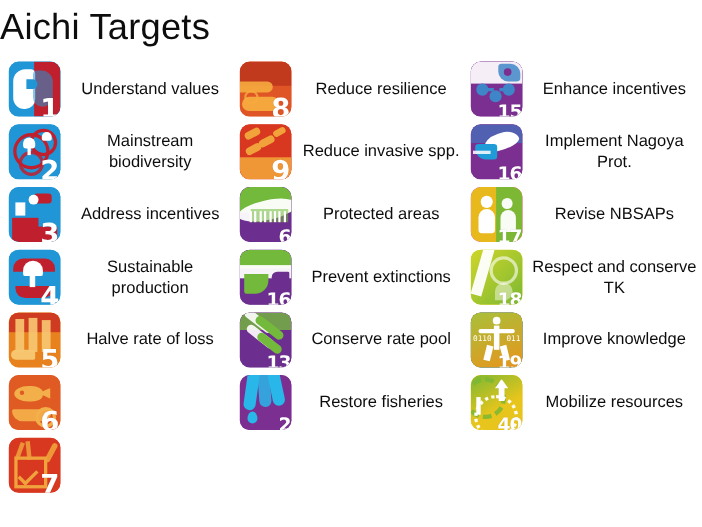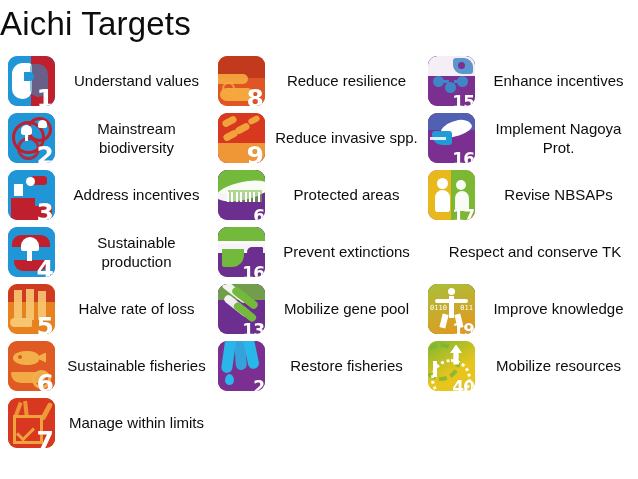--- a/index.html
+++ b/index.html
@@ -172,35 +172,33 @@
           <span class="icon-art">
             <span class="sh" style="inset:0;background:#e05a24"></span>
             <span class="sh" style="left:5px;top:10px;width:26px;height:14px;background:#f3b04a;border-radius:50% 40% 40% 50%"></span>
             <span class="sh" style="left:27px;top:12px;width:11px;height:10px;background:#f3b04a;clip-path:polygon(0 50%,100% 0,100% 100%)"></span>
             <span class="sh" style="left:10px;top:14px;width:4px;height:4px;background:#e05a24;border-radius:50%"></span>
             <span class="sh" style="left:3px;bottom:8px;width:36px;height:11px;background:#f3b04a;border-radius:2px 2px 14px 14px;opacity:.92"></span>
             <span class="sh" style="right:4px;bottom:2px;width:13px;height:13px;border:3px solid #f3b04a;border-radius:50%"></span>
           </span>
           <span class="num">6</span>
         </div>
-        <div class="label">Sustainable fisheries</div>
       </div>
       <div class="target-row">
         <div class="icon-tile" style="background: rgb(216, 56, 31);">
           <span class="icon-art">
             <span class="sh" style="inset:0;background:#d8381f"></span>
             <span class="sh" style="left:5px;bottom:4px;width:24px;height:23px;border:3px solid #f0a23c"></span>
             <span class="sh" style="left:9px;bottom:11px;width:14px;height:7px;border-left:3px solid #f0a23c;border-bottom:3px solid #f0a23c;transform:rotate(-45deg)"></span>
             <span class="sh" style="left:8px;top:4px;width:4px;height:16px;background:#f0a23c;transform:rotate(20deg);opacity:.85"></span>
             <span class="sh" style="left:16px;top:3px;width:4px;height:17px;background:#f0a23c;transform:rotate(-6deg);opacity:.85"></span>
             <span class="sh" style="right:6px;top:4px;width:5px;height:19px;background:#f0a23c;border-radius:3px;transform:rotate(28deg);opacity:.9"></span>
           </span>
           <span class="num">7</span>
         </div>
-        <div class="label">Manage within limits</div>
       </div>
     </div>
   <div class="column" id="col-2">
       <div class="target-row">
         <div class="icon-tile" style="background: rgb(223, 85, 38);">
           <span class="icon-art">
             <span class="sh" style="inset:0;background:#df5526"></span>
             <span class="sh" style="left:0;top:0;width:100%;height:45%;background:#c23a1e"></span>
             <span class="sh" style="left:0;top:18px;width:30px;height:10px;background:#f6ab3e;border-radius:0 8px 8px 0;opacity:.9"></span>
             <span class="sh" style="left:2px;bottom:5px;width:34px;height:13px;background:#f6ab3e;border-radius:8px;opacity:.95"></span>
@@ -262,21 +260,21 @@
           <span class="icon-art">
             <span class="sh" style="inset:0;background:#6d2f8f"></span>
             <span class="sh" style="left:0;top:0;width:100%;height:32%;background:#73b93c;opacity:.8"></span>
             <span class="sh" style="left:2px;top:4px;width:30px;height:8px;background:#ffffff;border-radius:4px;transform:rotate(38deg);opacity:.9"></span>
             <span class="sh" style="left:12px;top:10px;width:30px;height:8px;background:#73b93c;border-radius:4px;transform:rotate(38deg)"></span>
             <span class="sh" style="left:4px;top:18px;width:30px;height:8px;background:#ffffff;border-radius:4px;transform:rotate(38deg);opacity:.9"></span>
             <span class="sh" style="left:14px;top:24px;width:26px;height:8px;background:#73b93c;border-radius:4px;transform:rotate(38deg)"></span>
           </span>
           <span class="num two-digit">13</span>
         </div>
-        <div class="label">Mobilize gene pool</div>
+        <div class="label">Conserve rate pool</div>
       </div>
       <div class="target-row">
         <div class="icon-tile" style="background: rgb(123, 48, 145);">
           <span class="icon-art">
             <span class="sh" style="inset:0;background:#7b3091"></span>
             <span class="sh" style="left:5px;top:-2px;width:11px;height:34px;background:#29b6e8;border-radius:0 0 7px 7px;transform:rotate(8deg)"></span>
             <span class="sh" style="left:17px;top:-3px;width:11px;height:32px;background:#29b6e8;border-radius:0 0 7px 7px;transform:rotate(-4deg);opacity:.85"></span>
             <span class="sh" style="left:28px;top:-2px;width:11px;height:30px;background:#29b6e8;border-radius:0 0 7px 7px;transform:rotate(-12deg)"></span>
             <span class="sh" style="left:7px;bottom:6px;width:9px;height:11px;background:#29b6e8;border-radius:50% 50% 50% 50%/60% 60% 40% 40%"></span>
           </span>
@@ -324,20 +322,30 @@
             <span class="sh" style="left:9px;top:8px;width:11px;height:11px;background:#ffffff;border-radius:50%"></span>
             <span class="sh" style="left:7px;top:20px;width:15px;height:22px;background:#ffffff;border-radius:8px 8px 3px 3px"></span>
             <span class="sh" style="right:9px;top:10px;width:10px;height:10px;background:#ffffff;border-radius:50%;opacity:.95"></span>
             <span class="sh" style="right:6px;top:21px;width:14px;height:20px;background:#ffffff;border-radius:7px 7px 3px 3px;opacity:.95"></span>
           </span>
           <span class="num two-digit">17</span>
         </div>
         <div class="label">Revise NBSAPs</div>
       </div>
       <div class="target-row">
+        <div class="icon-tile" style="background: rgb(207, 214, 42);">
+          <span class="icon-art">
+            <span class="sh" style="inset:0;background:#cfd62a"></span>
+            <span class="sh" style="left:0;top:0;width:100%;height:100%;background:linear-gradient(135deg,#cfd62a 0%,#7cb833 100%)"></span>
+            <span class="sh" style="left:6px;top:-4px;width:10px;height:46px;background:#ffffff;transform:rotate(16deg);opacity:.95"></span>
+            <span class="sh" style="right:4px;top:6px;width:20px;height:20px;border:3px solid #ffffff;border-radius:50%;opacity:.6"></span>
+            <span class="sh" style="left:22px;bottom:4px;width:16px;height:16px;background:#ffffff;border-radius:50% 50% 50% 0;opacity:.45"></span>
+          </span>
+          <span class="num two-digit">18</span>
+        </div>
         <div class="label">Respect and conserve TK</div>
       </div>
       <div class="target-row">
         <div class="icon-tile" style="background: #14532d;">
           <span class="icon-art">
             <span class="sh" style="inset:0;background:#e8951c"></span>
             <span class="sh" style="left:0;top:0;width:100%;height:100%;background:linear-gradient(160deg,#a8c03a 0%,#e8951c 100%)"></span>
             <span class="sh" style="left:20px;top:4px;width:7px;height:7px;background:#ffffff;border-radius:50%"></span>
             <span class="sh" style="left:21px;top:12px;width:5px;height:22px;background:#ffffff"></span>
             <span class="sh" style="left:7px;top:15px;width:33px;height:4px;background:#ffffff;border-radius:2px"></span>

